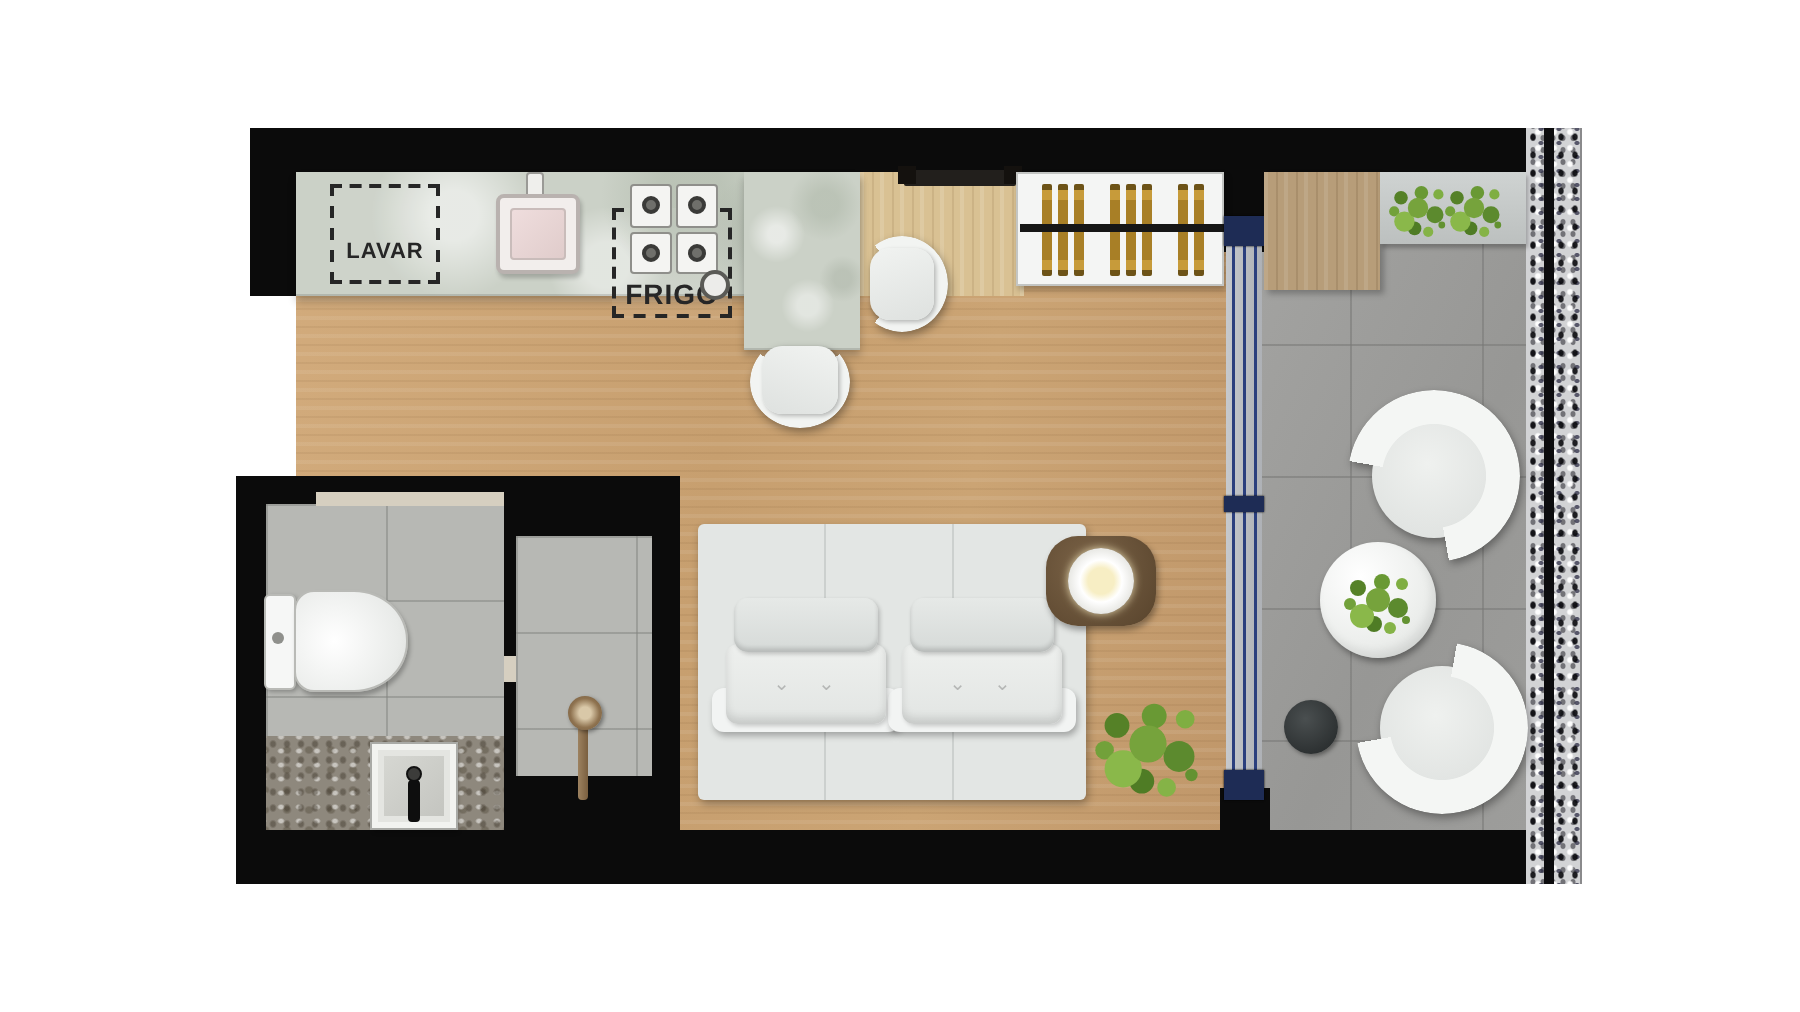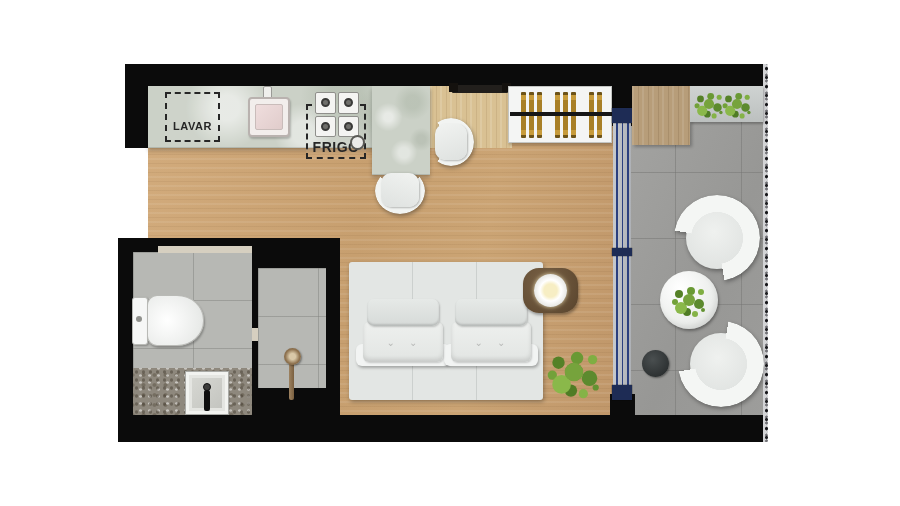--- a/index.html
+++ b/index.html
@@ -1,16 +1,16 @@
 <!DOCTYPE html>
 <html><head>
 <meta charset="utf-8">
 <style>
   html,body{margin:0;padding:0;background:#fff;}
-  #plan{position:relative;width:768px;height:506px;background:#fff;overflow:hidden;
+  #plan{position:relative;width:900px;height:506px;background:#fff;overflow:hidden;
         font-family:"Liberation Sans",sans-serif;border-radius:19px;}
   #plan *{position:absolute;box-sizing:border-box;}
 
   
   .wall{background:#0b0b0b;}
 
   
   .wood{
     background:
       repeating-linear-gradient(to bottom, rgba(255,255,255,.08) 0 2px, rgba(0,0,0,0) 2px 5px,

